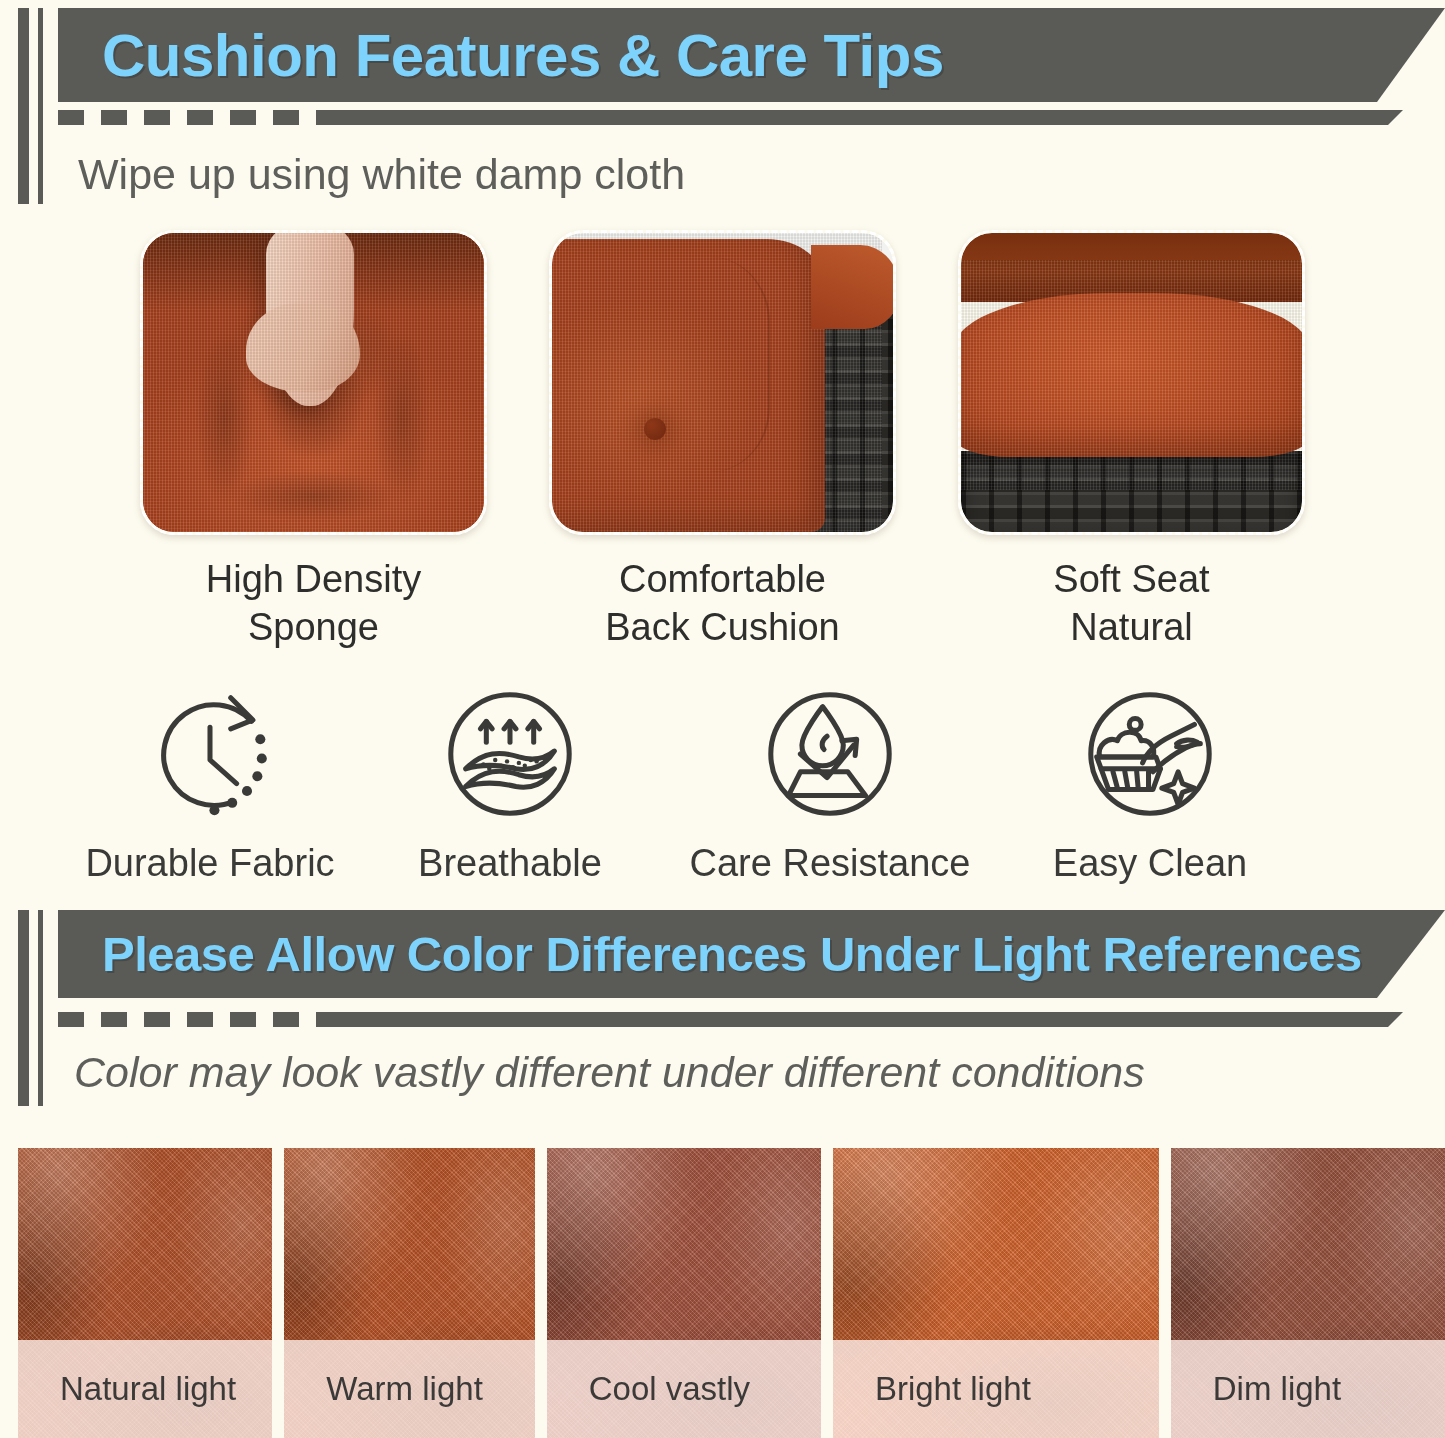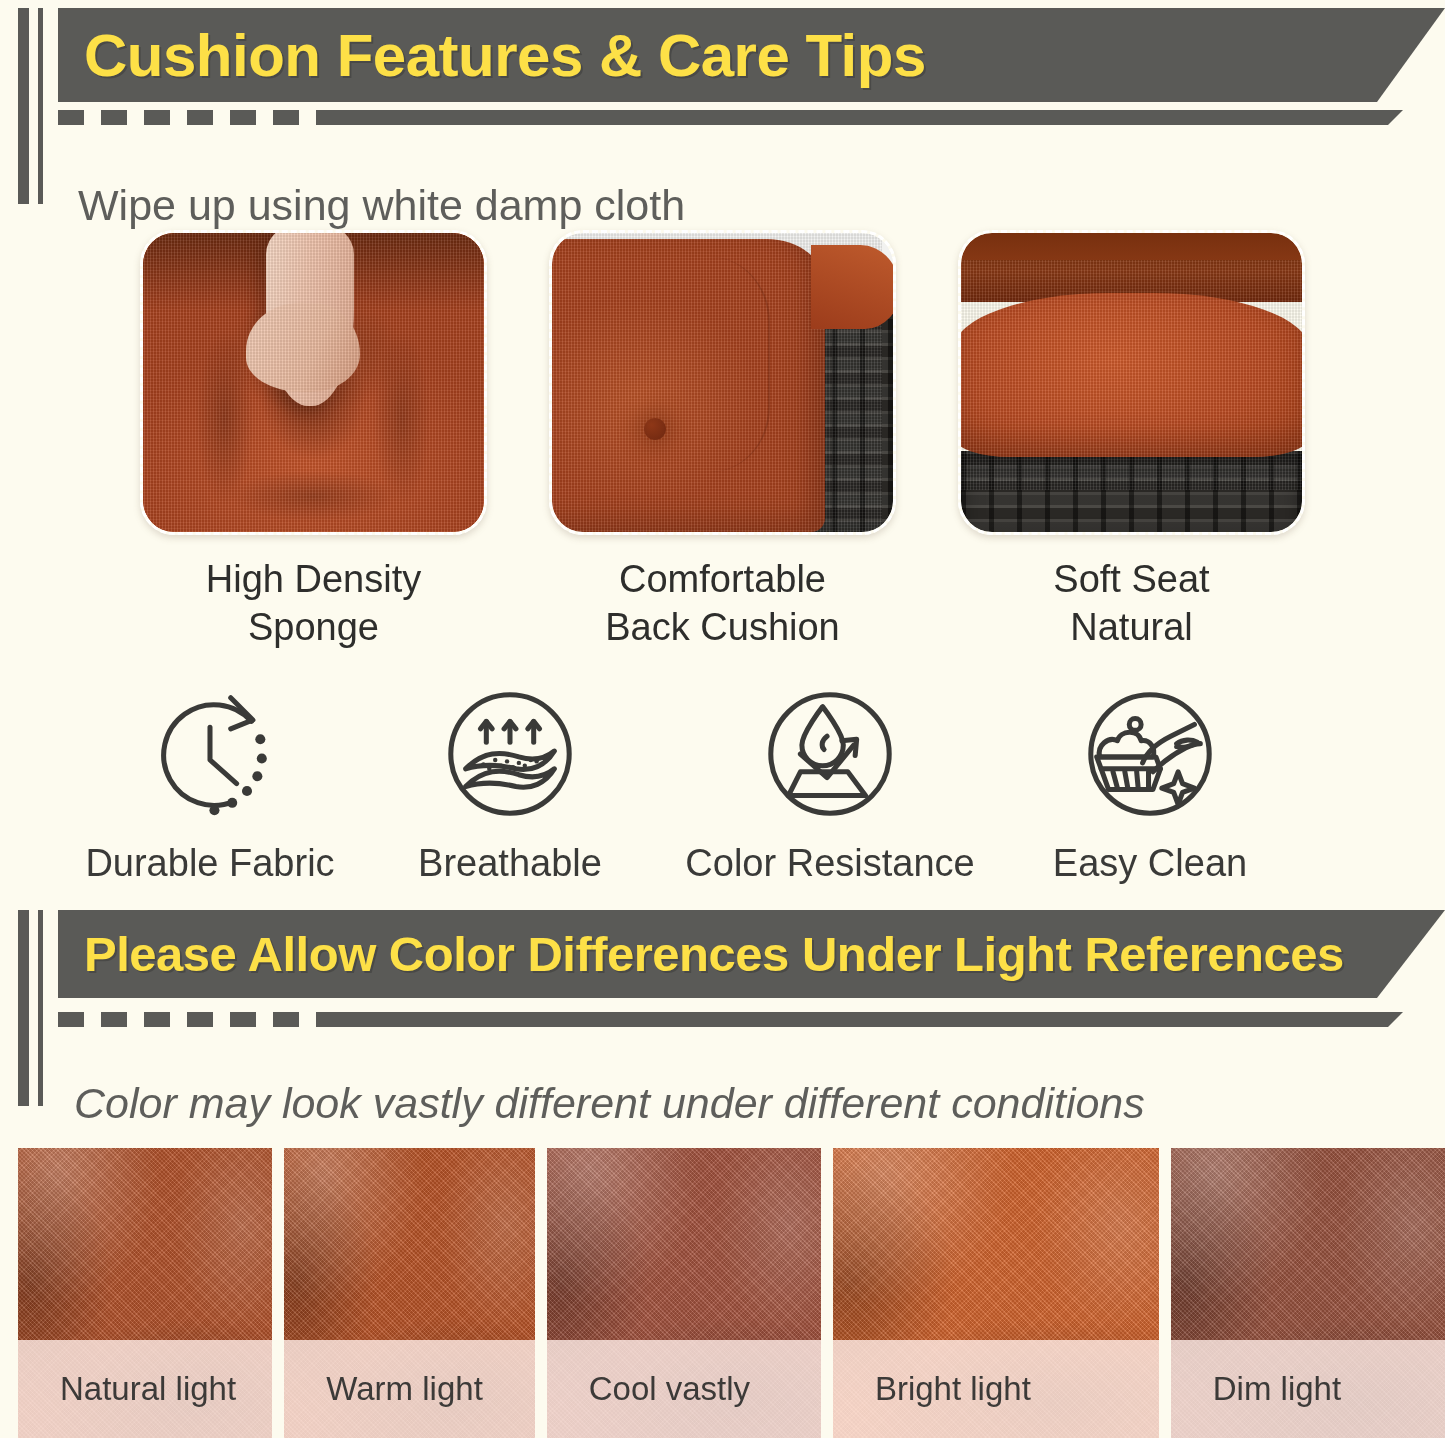--- a/index.html
+++ b/index.html
@@ -33,26 +33,26 @@
 
   
   .banner {
     position: absolute;
     background: #5a5a57;
     display: flex;
     align-items: center;
     clip-path: polygon(0 0, 100% 0, calc(100% - 68px) 100%, 0 100%);
   }
   .banner-title {
-    color: #fde047;
+    color: #7dd3fc;
     font-size: 60px;
     font-weight: bold;
     letter-spacing: -0.5px;
     white-space: nowrap;
-    padding-left: 26px;
+    padding-left: 44px;
     text-shadow: 2px 2px 0 rgba(0,0,0,0.18);
   }
   .banner-title.small { font-size: 49px; }
 
   
   .dash-rule {
     position: absolute;
     height: 15px;
     display: flex;
     align-items: center;
@@ -69,21 +69,20 @@
     flex: 1;
     clip-path: polygon(0 0, 100% 0, calc(100% - 15px) 100%, 0 100%);
   }
 
   
   .subhead {
     position: absolute;
     color: #5e5e5b;
     font-size: 43px;
     white-space: nowrap;
-    margin-top: 31px;
   }
 
   
   .photo-row {
     position: absolute;
     display: flex;
     justify-content: center;
   }
   .photo-card { position: relative; }
   .photo {
@@ -405,21 +404,21 @@
       <div class="icon-box">
         <svg width="148" height="148" viewBox="0 0 100 100" fill="none" stroke="#3a3a38" stroke-width="3.4" stroke-linecap="round" stroke-linejoin="round">
           <circle cx="50" cy="50" r="40"></circle>
           <path d="M45 18 C45 18 31 36 31 44 A14 14 0 0 0 59 44 C59 36 45 18 45 18 Z"></path>
           <path d="M48 38 C44 41 44 45 46 47"></path>
           <polyline points="30,50 48,66 66,44"></polyline>
           <polyline points="58,41 68,40 67,51"></polyline>
           <path d="M22 78 L30 62 L62 62 L74 78 Z"></path>
         </svg>
       </div>
-      <div class="icon-label">Color Resistance</div>
+      <div class="icon-label">Care Resistance</div>
     </div>
 
     <div class="icon-item" style="width:300px;">
       <div class="icon-box">
         <svg width="148" height="148" viewBox="0 0 100 100" fill="none" stroke="#3a3a38" stroke-width="3.4" stroke-linecap="round" stroke-linejoin="round">
           <circle cx="50" cy="50" r="40"></circle>
           <circle cx="40" cy="30" r="4"></circle>
           <path d="M16 52 C14 44 22 38 28 41 C30 34 42 33 44 41 C50 40 54 46 52 52 Z"></path>
           <path d="M14 52 L54 52 L57 60 L17 60 Z"></path>
           <path d="M17 60 L22 74 L52 74 L57 60"></path>

